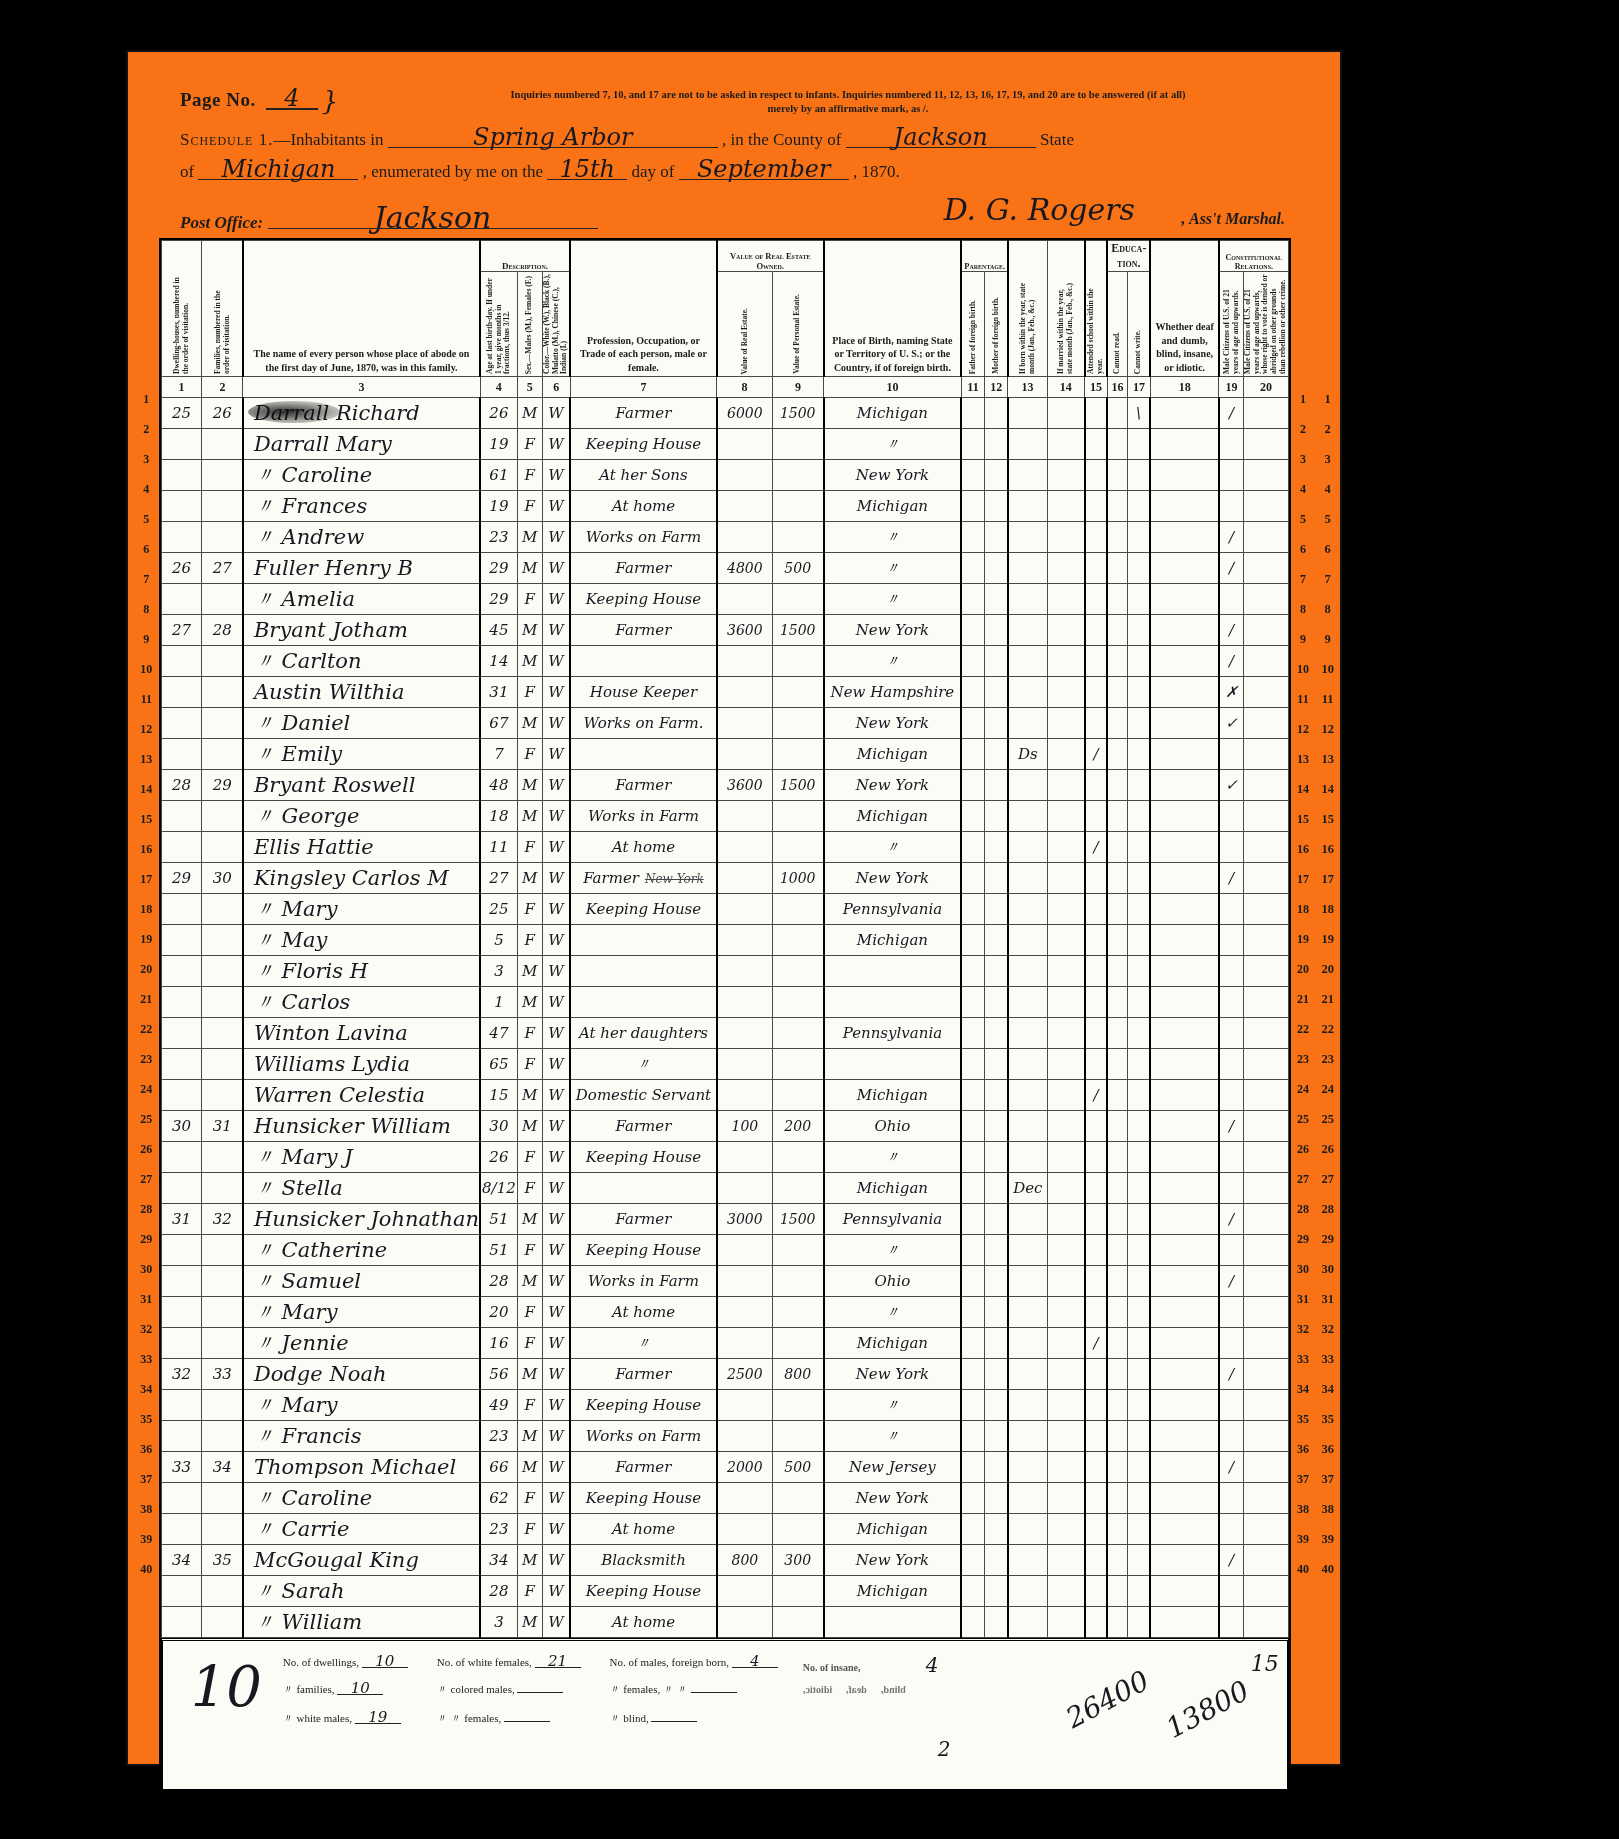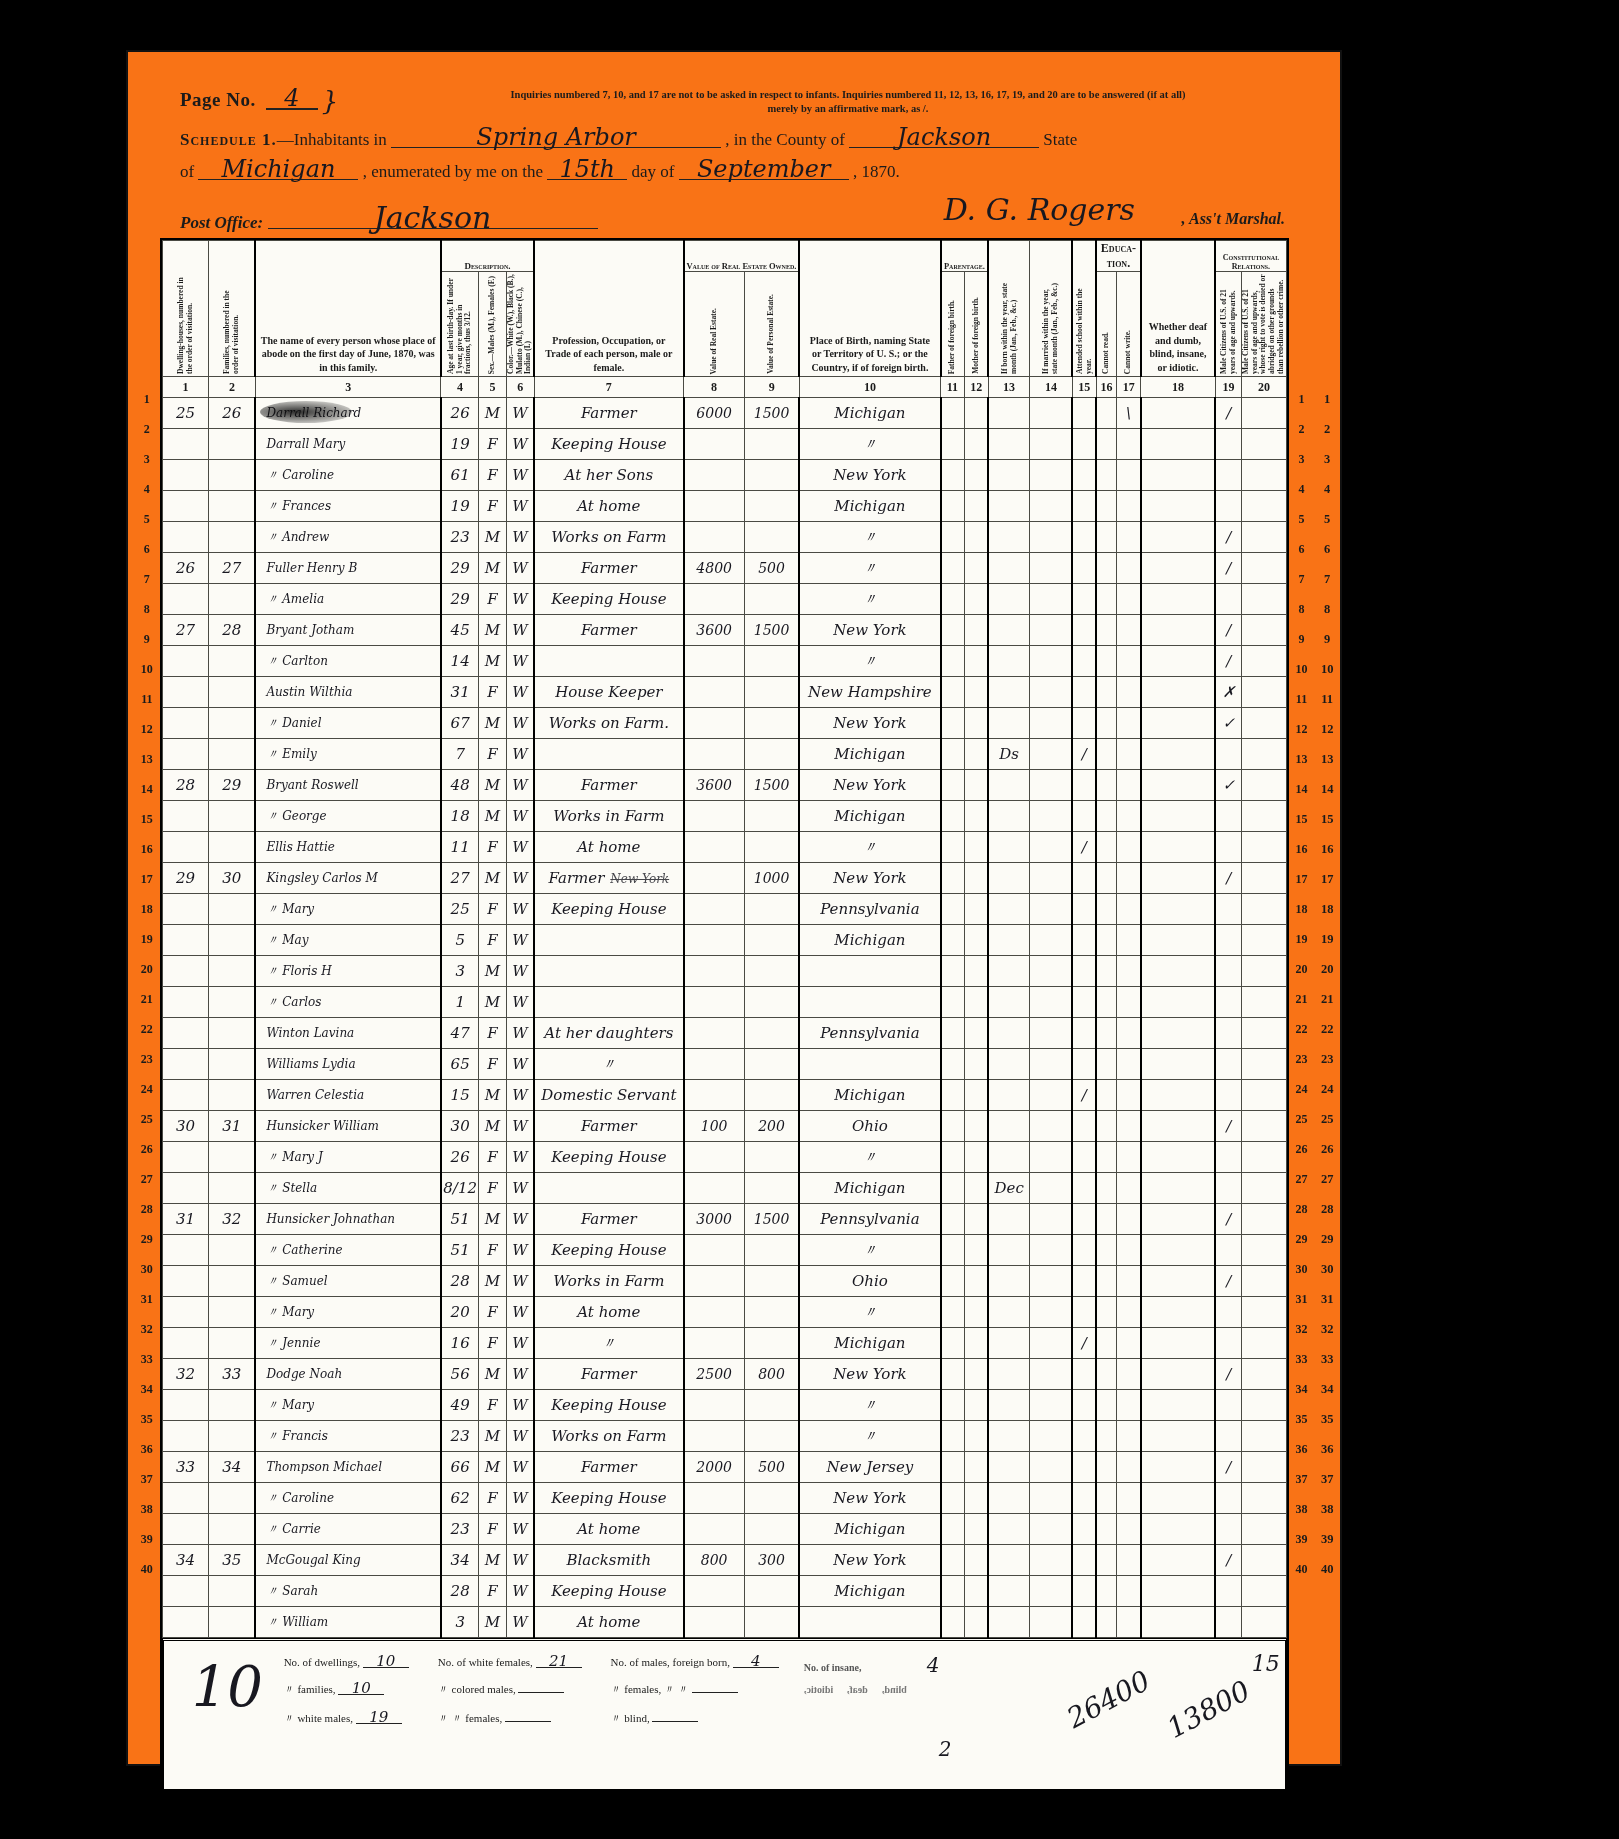--- a/index.html
+++ b/index.html
@@ -12,21 +12,21 @@
   .pageno-line{position:absolute;left:52px;top:34px;white-space:nowrap;}
   .pageno-label{font-weight:bold;font-size:19px;letter-spacing:.5px;}
   .pageno-val{display:inline-block;min-width:52px;border-bottom:2px solid #222;
               text-align:center;margin-left:6px;}
   .brace{font-size:26px;vertical-align:-4px;}
   .instr{position:absolute;left:250px;top:36px;width:940px;font-size:10.5px;
          font-weight:bold;line-height:1.35;text-align:center;}
   .sched-line{position:absolute;left:52px;top:76px;width:1120px;font-size:17px;white-space:nowrap;}
   .sched-line2{position:absolute;left:52px;top:108px;width:1120px;font-size:17px;white-space:nowrap;}
   .po-line{position:absolute;left:52px;top:155px;width:1120px;font-size:17px;font-style:italic;}
-  .smallcaps{font-variant:small-caps;letter-spacing:1px;font-weight:bold;}
+  .smallcaps{font-variant:small-caps;letter-spacing:1px;font-weight:normal;}
   .blank{display:inline-block;border-bottom:1.5px solid #222;text-align:center;}
   .hw{font-family:"DejaVu Serif", serif;font-style:italic;color:#181820;}
   .hw-big{font-size:24px;line-height:.8;}
   .sig{position:absolute;right:205px;top:140px;font-size:30px;}
   .marshal{position:absolute;right:55px;top:158px;font-size:16px;font-style:italic;font-weight:bold;}
   
   .sheet{position:absolute;left:6px;top:186px;display:flex;align-items:flex-start;}
   .numstrip{width:26px;display:flex;flex-direction:column;padding-top:146px;}
   .numstrip div{height:30px;line-height:30px;text-align:center;font-weight:bold;font-size:12px;}
   .numstrip.outer div{font-size:12.5px;}
@@ -35,21 +35,21 @@
   th,td{border:1px solid #4a4a44;padding:0;overflow:hidden;}
   th{font-weight:bold;}
   .gl{border-left:2px solid #000;}
   tr.h-mid th{height:104px;vertical-align:bottom;}
   tr.h-num th{height:20px;font-size:12px;}
   th.wide{font-size:10px;font-weight:bold;padding:2px 4px;line-height:1.35;vertical-align:middle;}
   .rot{writing-mode:vertical-rl;transform:rotate(180deg);font-size:7.5px;
        line-height:1.15;max-height:100px;margin:2px auto;display:block;
        text-align:left;font-weight:bold;}
   td{height:30px;font-size:15px;text-align:center;vertical-align:middle;white-space:nowrap;}
-  td.c-name{text-align:left;padding-left:10px;font-size:12px;}
+  td.c-name{text-align:left;padding-left:10px;font-size:21px;}
   td.c-occ{font-size:15px;}
   td.c-birth{font-size:15px;}
   td.c-val{font-size:14px;}
   td.hwc{font-family:"DejaVu Serif", serif;font-style:italic;color:#181820;}
   td.blotted{position:relative;}
   td.blotted::after{content:"";position:absolute;left:4px;top:3px;width:92px;height:22px;
       background:radial-gradient(ellipse at 40% 50%, rgba(10,10,10,.85), rgba(10,10,10,.25) 70%, transparent);
       border-radius:50%;}
   .struck{display:inline-block;text-decoration:line-through;font-size:12px;opacity:.8;margin-left:6px;}
   

